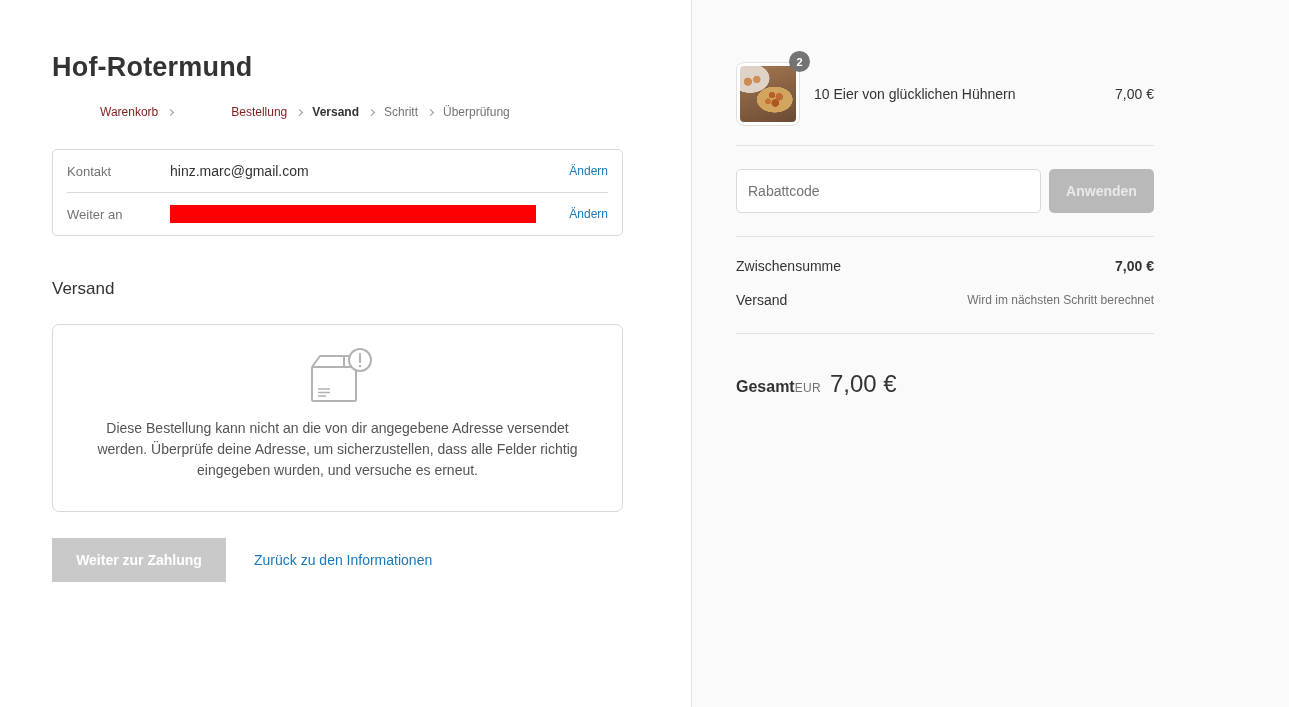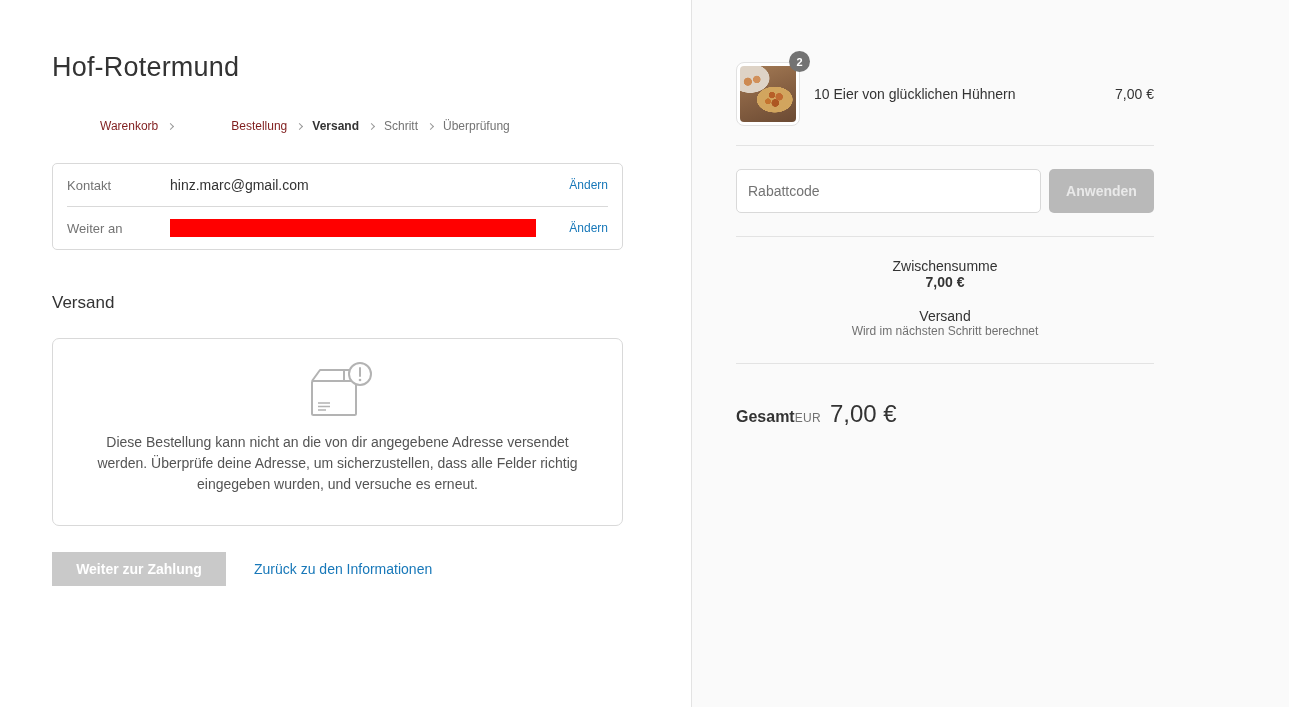--- a/index.html
+++ b/index.html
@@ -13,23 +13,23 @@
   .page { display: flex; width: 1289px; height: 707px; }
 
   
   .checkout-main {
     width: 691px; height: 707px;
     padding: 52px 68px 0 52px;
     background: #fff;
     flex: 0 0 auto;
   }
   .store-title {
-    font-size: 27px; font-weight: 400; color: #333;
+    font-size: 27px; font-weight: 700; color: #333;
     letter-spacing: 0.2px;
-    margin-bottom: 36px;
+    margin-bottom: 22px;
   }
   .breadcrumb {
     display: flex; align-items: center; gap: 10px;
     font-size: 12px; color: #737373;
     margin-bottom: 30px;
   }
   .breadcrumb a { color: #7f1d1d; text-decoration: none; cursor: pointer; margin-left: 48px; }
   .crumb-current { color: #333; font-weight: 700; }
   .crumb-sep {
     display: inline-block; width: 5px; height: 5px;
@@ -59,21 +59,21 @@
     min-height: 172px;
   }
   .error-icon { display: block; margin: 0 auto; }
   .error-text {
     font-size: 14px; line-height: 21px; color: #545454;
     max-width: 508px; margin: 13px auto 0;
   }
 
   .actions { display: flex; align-items: center; margin-top: 26px; }
   .btn-continue {
-    width: 174px; height: 34px;
+    width: 174px; height: 44px;
     background: #c9c9c9; color: #ffffff;
     border: none; border-radius: 0;
     font-family: inherit; font-size: 14px; font-weight: 700;
     cursor: not-allowed;
   }
   .link-back { margin-left: 28px; font-size: 14px; color: #1878b9; text-decoration: none; cursor: pointer; }
 
   
   .order-sidebar {
     flex: 1 1 auto; height: 707px;
@@ -126,21 +126,21 @@
   .discount-input::placeholder { color: #737373; opacity: 1; }
   .btn-apply {
     flex: 0 0 auto; width: 105px; height: 44px; margin-left: 8px;
     background: #b9b9b9; color: #e9e9e9;
     border: none; border-radius: 5px;
     font-family: inherit; font-size: 14px; font-weight: 700;
     cursor: not-allowed;
   }
 
   .totals { margin-top: 21px; }
-  .total-row { display: flex; justify-content: space-between; align-items: center; flex-direction: column; }
+  .total-row { display: flex; justify-content: space-between; align-items: center; }
   .total-row + .total-row { margin-top: 18px; }
   .total-label { font-size: 14px; color: #333; }
   .total-value-strong { font-size: 14px; font-weight: 700; color: #333; }
   .total-value-note { font-size: 12px; color: #717171; }
 
   .grand-row { display: flex; justify-content: flex-start; align-items: baseline; margin-top: 36px; }
   .grand-label { font-size: 16px; font-weight: 700; color: #333; }
   .grand-value { display: flex; align-items: baseline; }
   .grand-currency { font-size: 12px; color: #717171; margin-right: 9px; letter-spacing: 0.3px; }
   .grand-amount { font-size: 24px; font-weight: 500; color: #333; }

